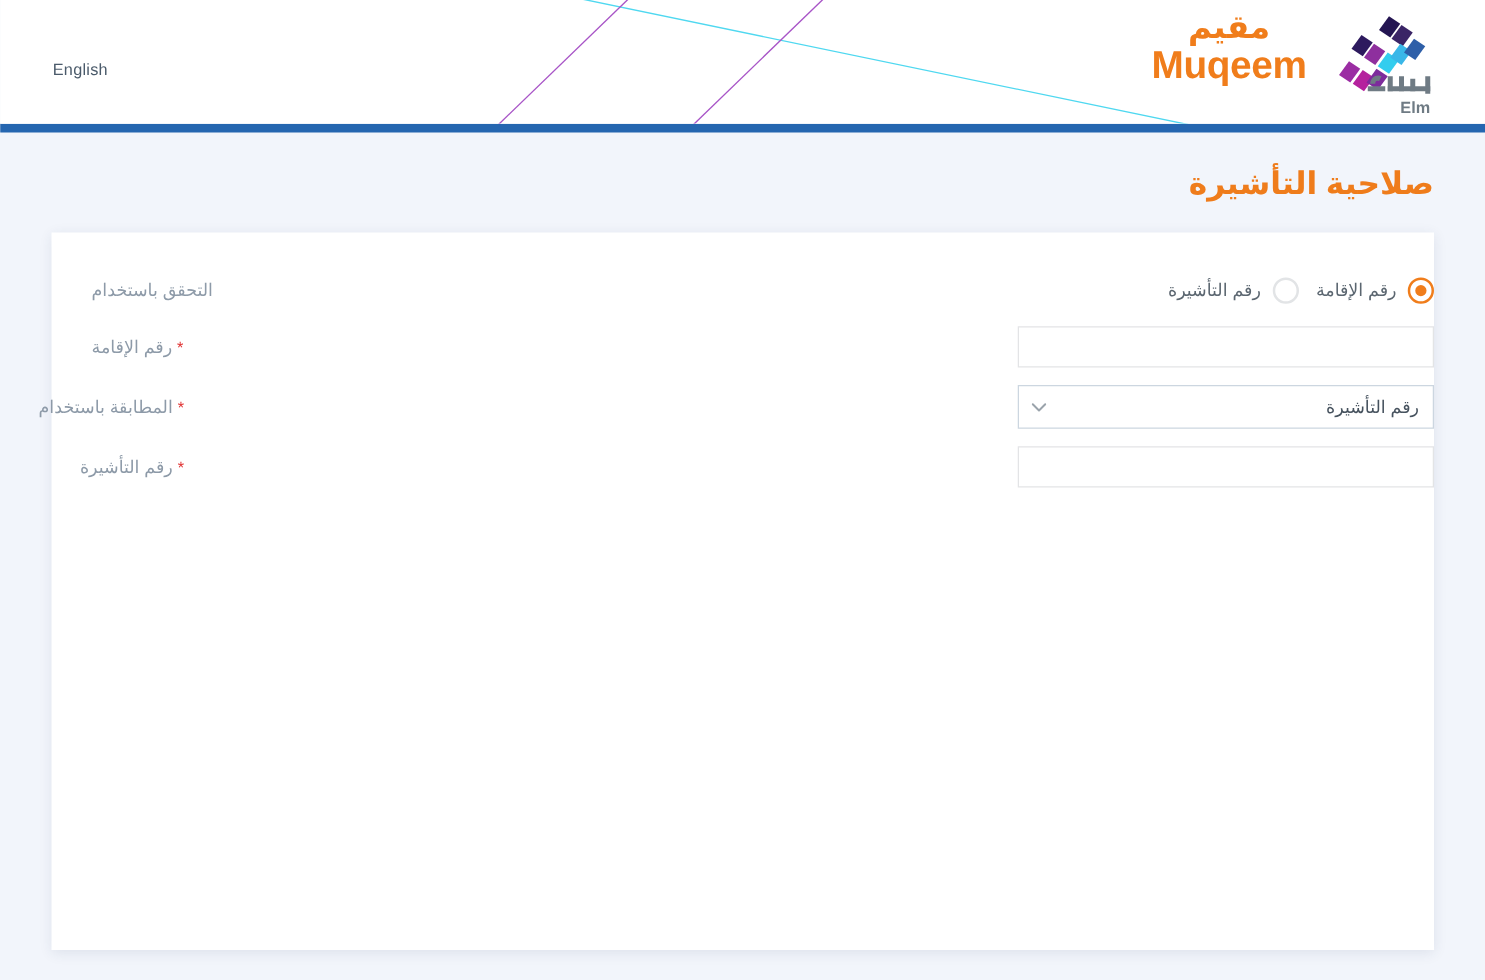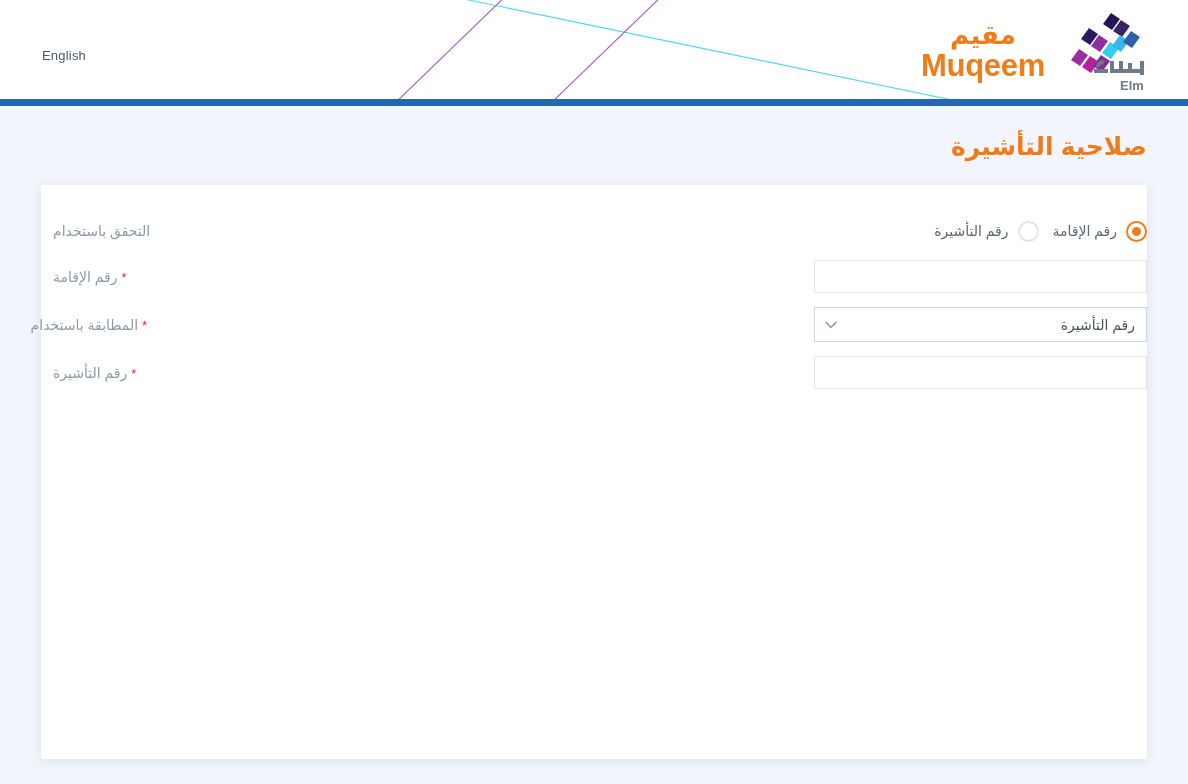--- a/index.html
+++ b/index.html
@@ -40,21 +40,21 @@
   }
 
   .brand-wrap {
     position: absolute;
     top: 0; left: 0;
     width: 1188px; height: 99px;
   }
   .muqeem-logo {
     position: absolute;
     right: 143px;
-    top: 22px;
+    top: 8px;
     text-align: center;
     line-height: 1;
     color: #f07d1b;
   }
   .muqeem-ar {
     font-size: 26px;
     font-weight: 700;
     letter-spacing: .5px;
     display: block;
     margin-bottom: 2px;
@@ -108,21 +108,21 @@
   .form-row {
     display: flex;
     flex-direction: row;
     align-items: center;
     justify-content: flex-start;
     margin-bottom: 14px;
   }
 
   .form-label {
     width: 222px;
-    padding-left: 12px;
+    padding-left: 32px;
     margin-right: 664px;
     text-align: left;
     font-size: 14px;
     color: #8d9aa8;
     white-space: nowrap;
     direction: rtl;
   }
   .req {
     color: #e03131;
     font-size: 13px;

